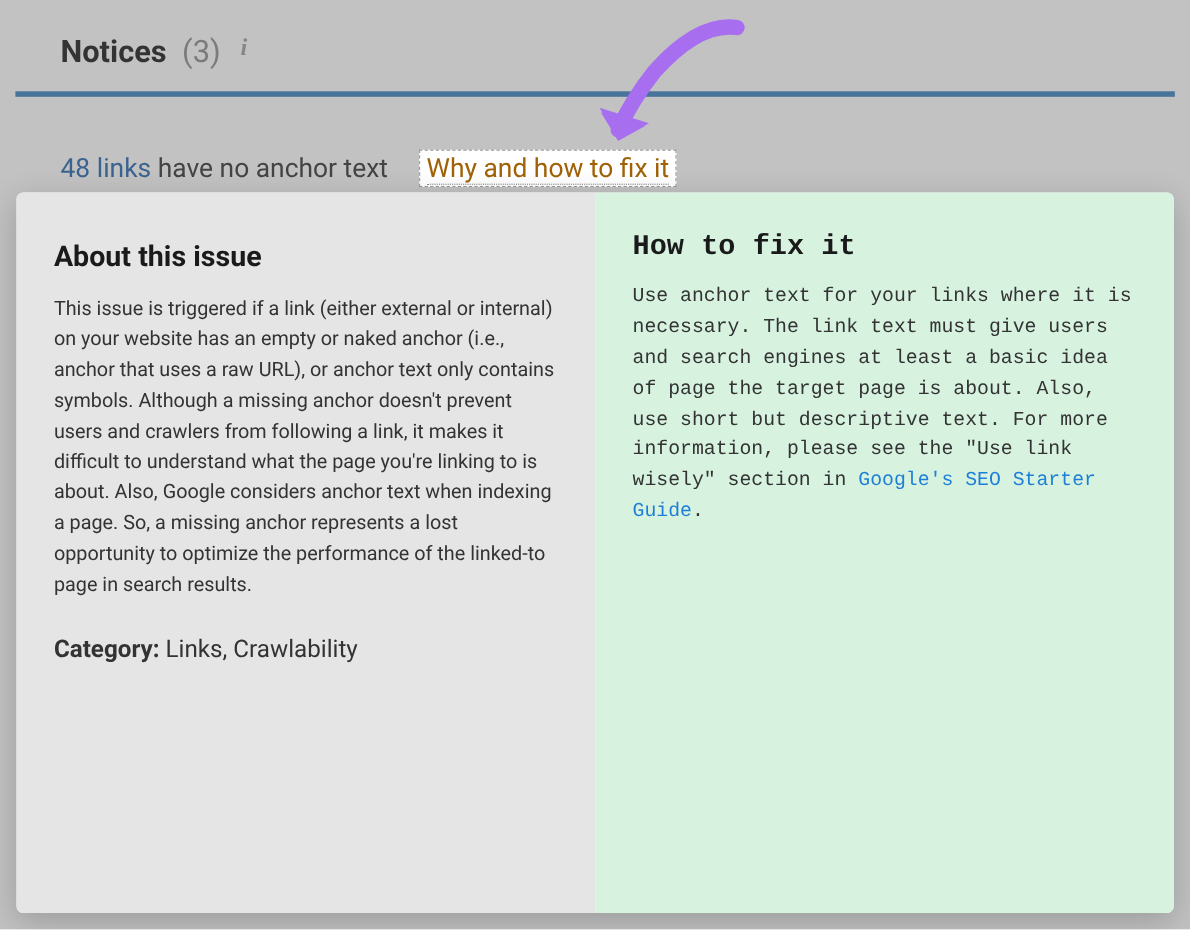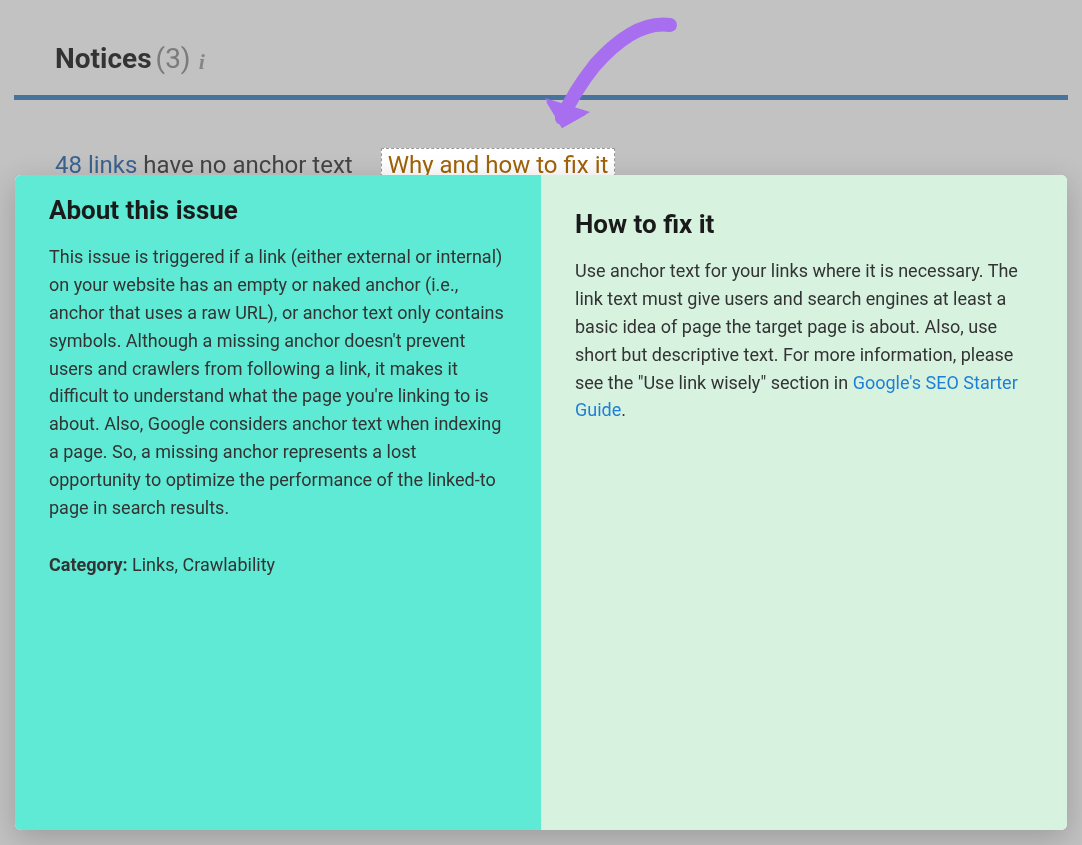--- a/index.html
+++ b/index.html
@@ -20,24 +20,23 @@
       inset: 0;
       background: rgba(100, 100, 100, 0.35);
       z-index: 1;
     }
     .main-container {
       padding: 30px 0 0 0;
       position: relative;
     }
     .notices-header {
       display: flex;
-      align-items: flex-end;
-      gap: 4px;
+      align-items: flex-start;
+      gap: 14px;
       padding: 0 55px 20px 55px;
-      margin-top: 12px;
     }
     .notices-title {
       font-size: 28px;
       font-weight: 700;
       color: #1a1a1a;
     }
     .notices-count {
       font-size: 28px;
       font-weight: 400;
       color: #888;
@@ -98,42 +97,43 @@
       bottom: 15px;
       background: #fff;
       border-radius: 6px;
       box-shadow: 0 8px 30px rgba(0,0,0,0.2);
       display: flex;
       z-index: 5;
       overflow: hidden;
     }
     .popup-left {
       flex: 1;
-      padding: 20px 34px 34px 34px;
-      background: #5eead4;
+      padding: 44px 34px 34px 34px;
+      background: #e5e5e5;
     }
     .popup-right {
       flex: 1;
       padding: 34px 34px 34px 34px;
       background: #d7f3e0;
+      font-family: Liberation Mono, monospace;
     }
     .popup-heading {
       font-size: 26px;
       font-weight: 700;
       color: #1a1a1a;
       margin-bottom: 18px;
     }
     .popup-body {
       font-size: 18px;
       line-height: 1.55;
       color: #333;
     }
     .category-row {
       margin-top: 32px;
-      font-size: 18px;
+      font-size: 22px;
       color: #333;
     }
     .category-label {
       font-weight: 700;
     }
     .inline-link {
       color: #1e7fd6;
       cursor: pointer;
     }
   </style>

